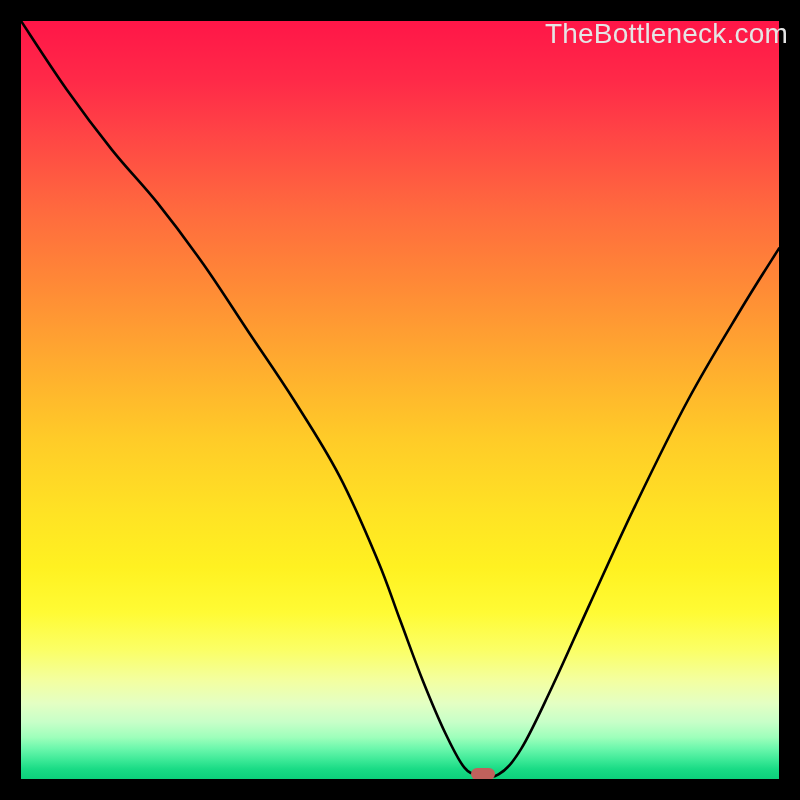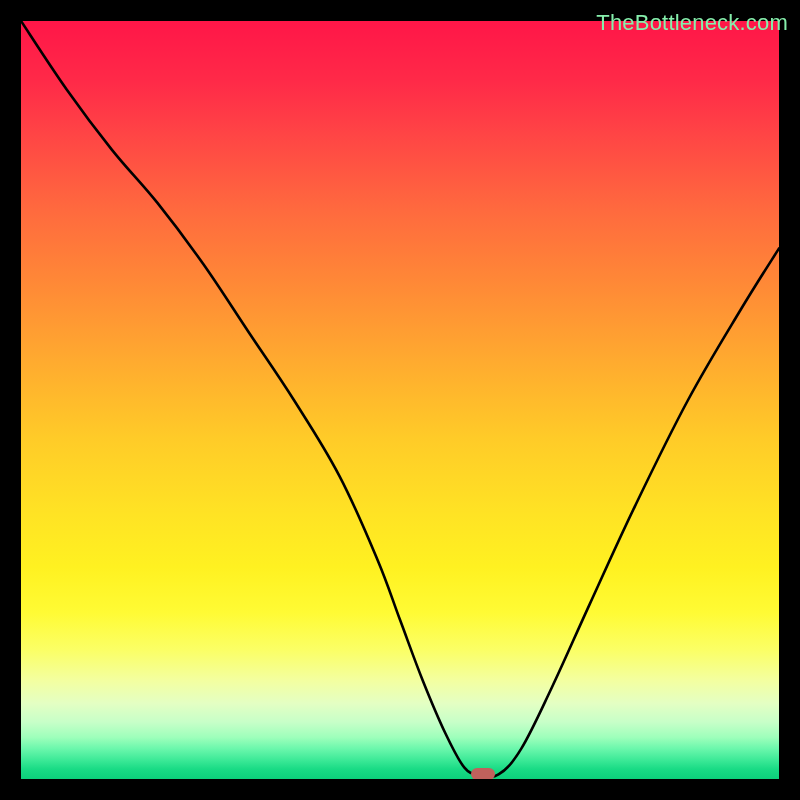--- a/index.html
+++ b/index.html
@@ -11,24 +11,24 @@
     font-family: Arial, Helvetica, sans-serif;
   }
   .stage {
     position: relative;
     width: 800px;
     height: 800px;
     background: #000;
   }
   .watermark {
     position: absolute;
-    top: 10px;
+    top: 18px;
     right: 12px;
-    color: #86efac;
-    font-size: 22px;
+    color: #e5e5e5;
+    font-size: 28px;
     font-weight: 500;
     letter-spacing: 0.2px;
     z-index: 5;
     user-select: none;
   }
   .plot {
     position: absolute;
     left: 21px;
     top: 21px;
     width: 758px;

